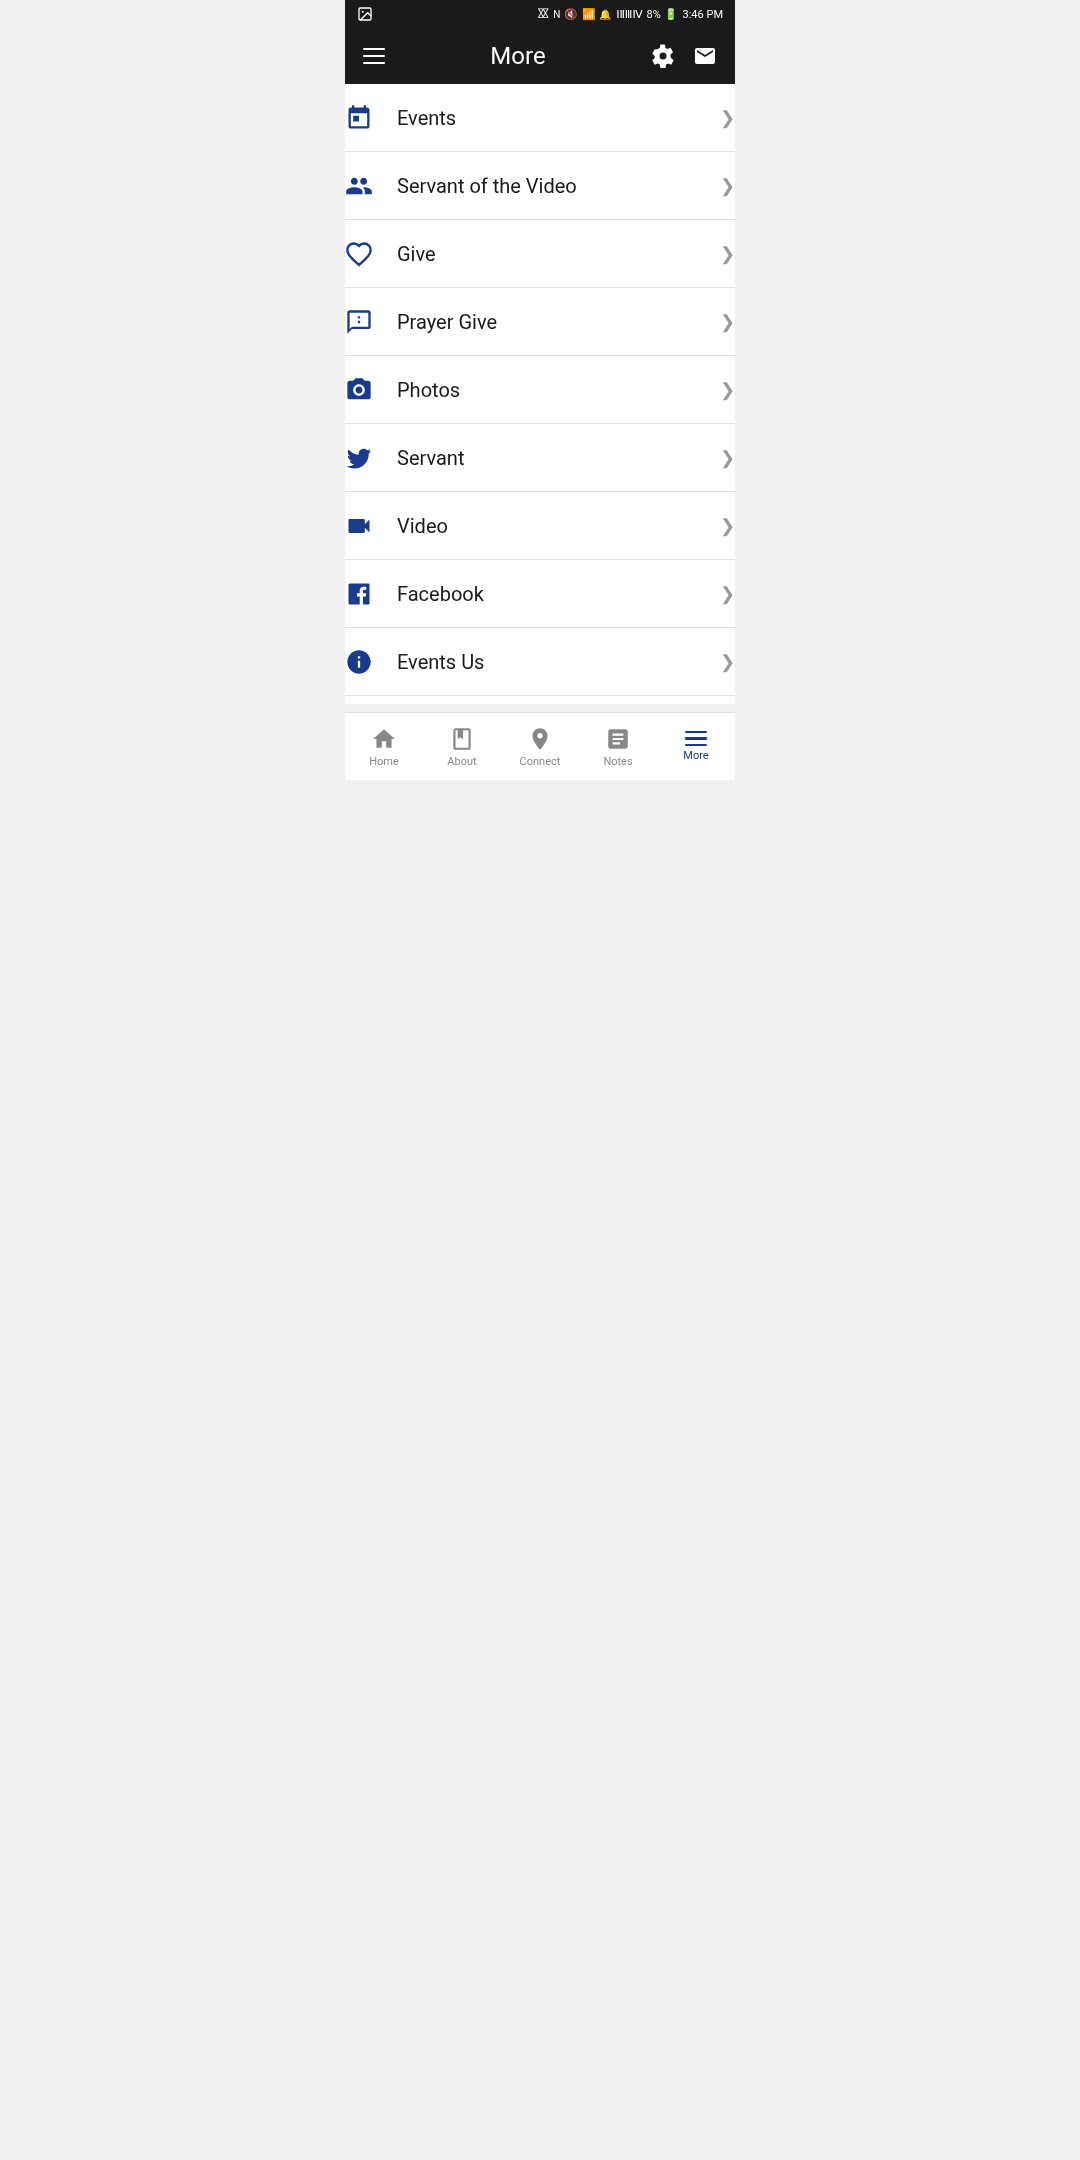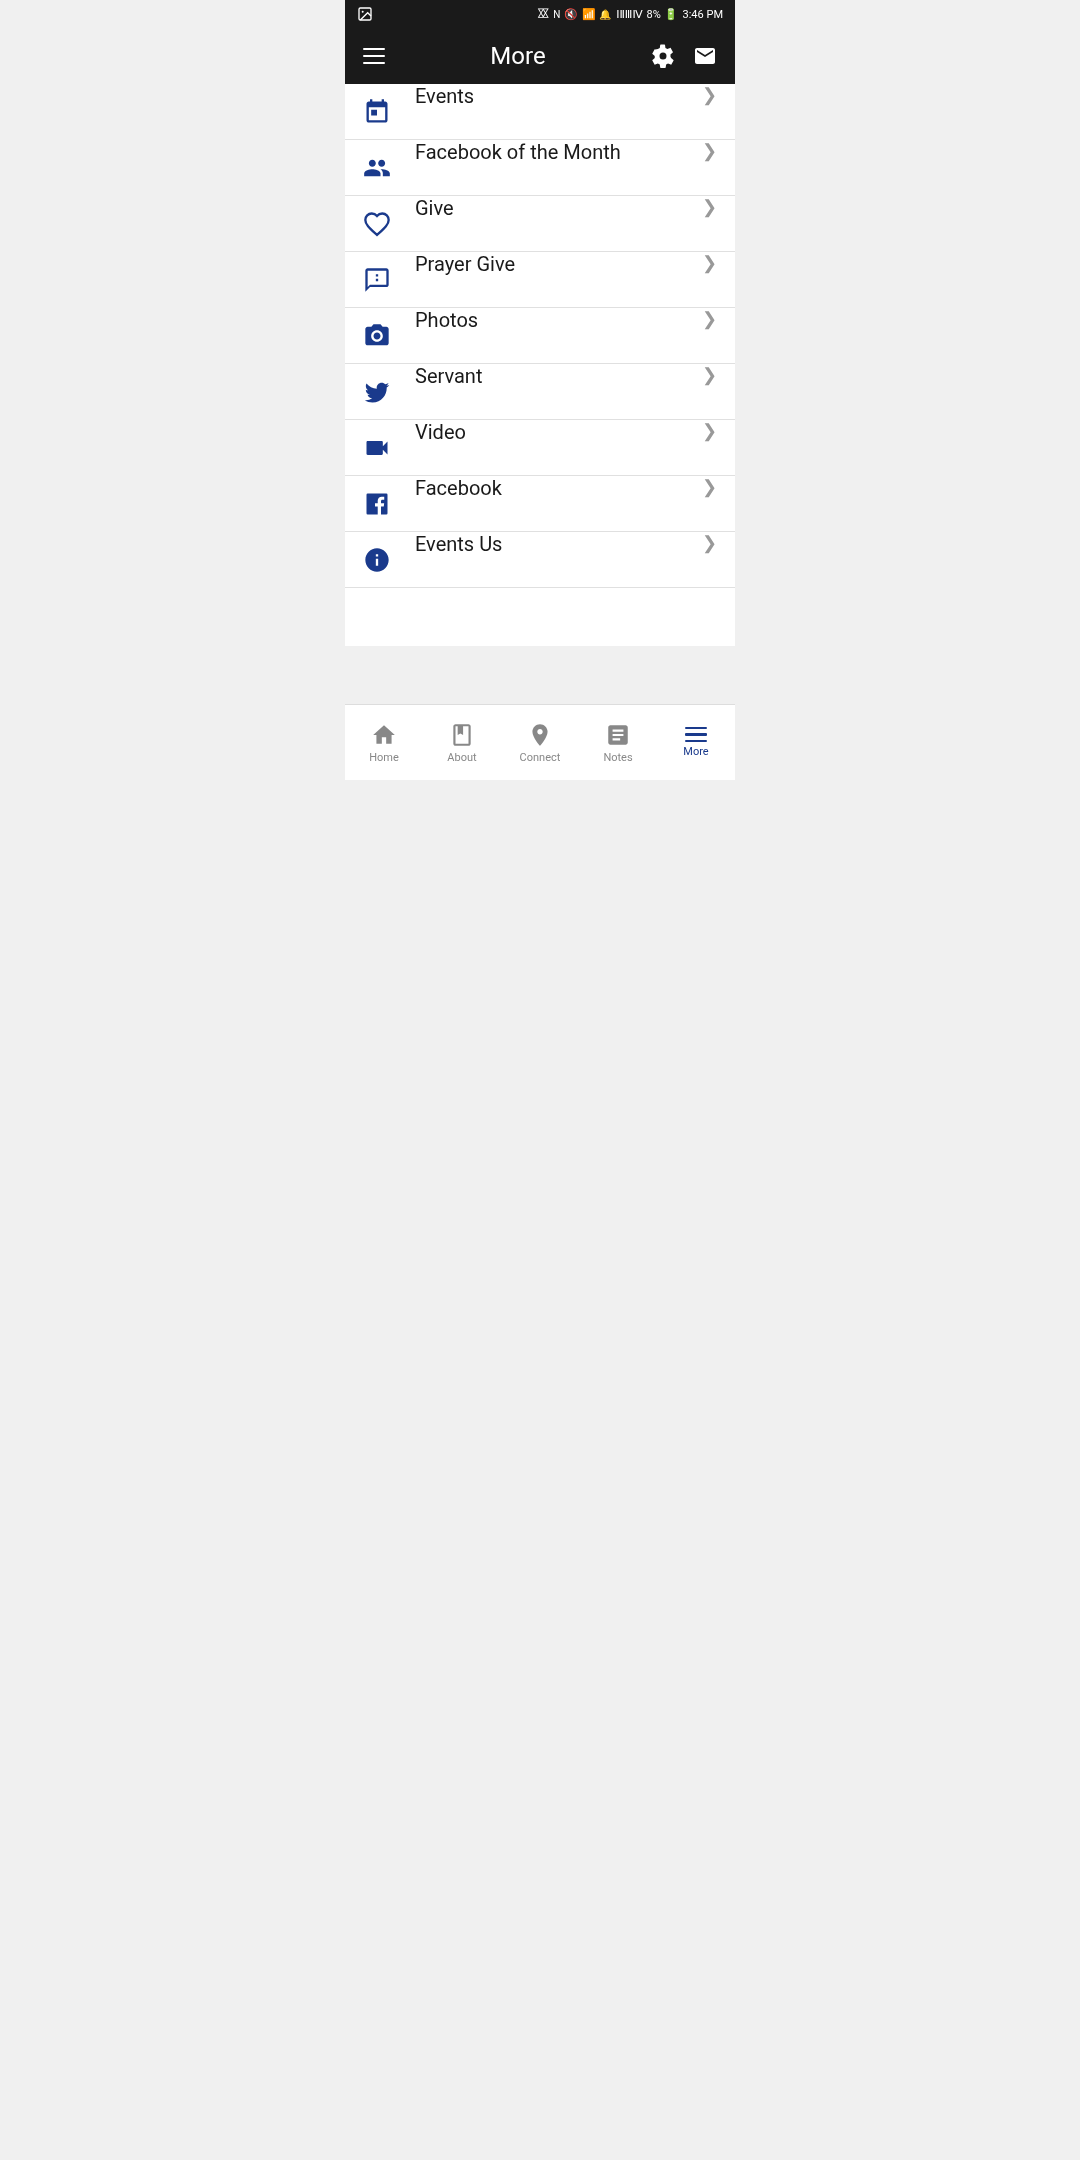--- a/index.html
+++ b/index.html
@@ -84,22 +84,23 @@
     }
 
     
     .menu-list {
       background: white;
       flex: 1;
     }
 
     .menu-item {
       display: flex;
-      padding: 0 18px;
-      height: 56px;
+      align-items: center;
+      padding: 0 0;
+      height: 68px;
       border-bottom: 1px solid #e0e0e0;
       cursor: pointer;
       background: white;
     }
 
     .menu-icon {
       width: 44px;
       display: flex;
       align-items: center;
       justify-content: flex-start;
@@ -127,21 +128,21 @@
     .empty-space {
       flex: 1;
       background: #f0f0f0;
     }
 
     
     .tab-bar {
       background: white;
       border-top: 1px solid #ddd;
       display: flex;
-      height: 76px;
+      height: 68px;
       align-items: center;
     }
 
     .tab-item {
       flex: 1;
       display: flex;
       flex-direction: column;
       align-items: center;
       justify-content: center;
       gap: 3px;
@@ -240,21 +241,21 @@
     <span class="menu-label">Events</span>
     <span class="menu-chevron">❯</span>
   </div>
 
   <div class="menu-item">
     <div class="menu-icon">
       <svg viewBox="0 0 24 24">
         <path d="M16 11c1.66 0 2.99-1.34 2.99-3S17.66 5 16 5c-1.66 0-3 1.34-3 3s1.34 3 3 3zm-8 0c1.66 0 2.99-1.34 2.99-3S9.66 5 8 5C6.34 5 5 6.34 5 8s1.34 3 3 3zm0 2c-2.33 0-7 1.17-7 3.5V19h14v-2.5c0-2.33-4.67-3.5-7-3.5zm8 0c-.29 0-.62.02-.97.05 1.16.84 1.97 1.97 1.97 3.45V19h6v-2.5c0-2.33-4.67-3.5-7-3.5z"></path>
       </svg>
     </div>
-    <span class="menu-label">Facebook of the Month</span>
+    <span class="menu-label">Servant of the Video</span>
     <span class="menu-chevron">❯</span>
   </div>
 
   <div class="menu-item">
     <div class="menu-icon">
       <svg viewBox="0 0 24 24">
         <path d="M12 21.35l-1.45-1.32C5.4 15.36 2 12.28 2 8.5 2 5.42 4.42 3 7.5 3c1.74 0 3.41.81 4.5 2.09C13.09 3.81 14.76 3 16.5 3 19.58 3 22 5.42 22 8.5c0 3.78-3.4 6.86-8.55 11.54L12 21.35z" fill="none" stroke="#1a3a8c" stroke-width="2"></path>
       </svg>
     </div>
     <span class="menu-label">Give</span>

